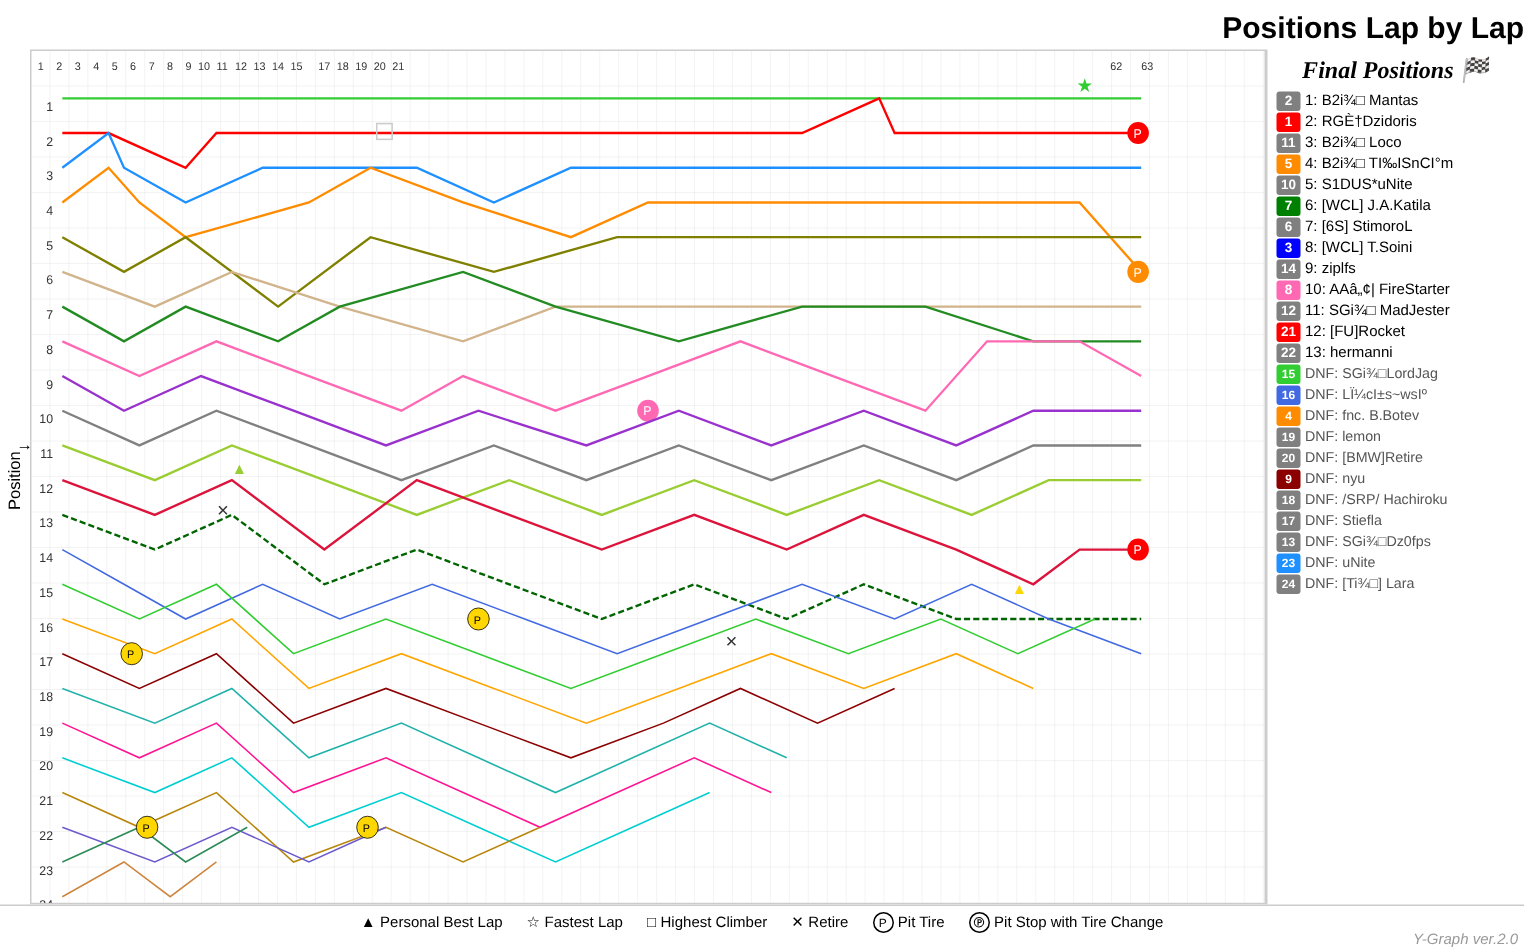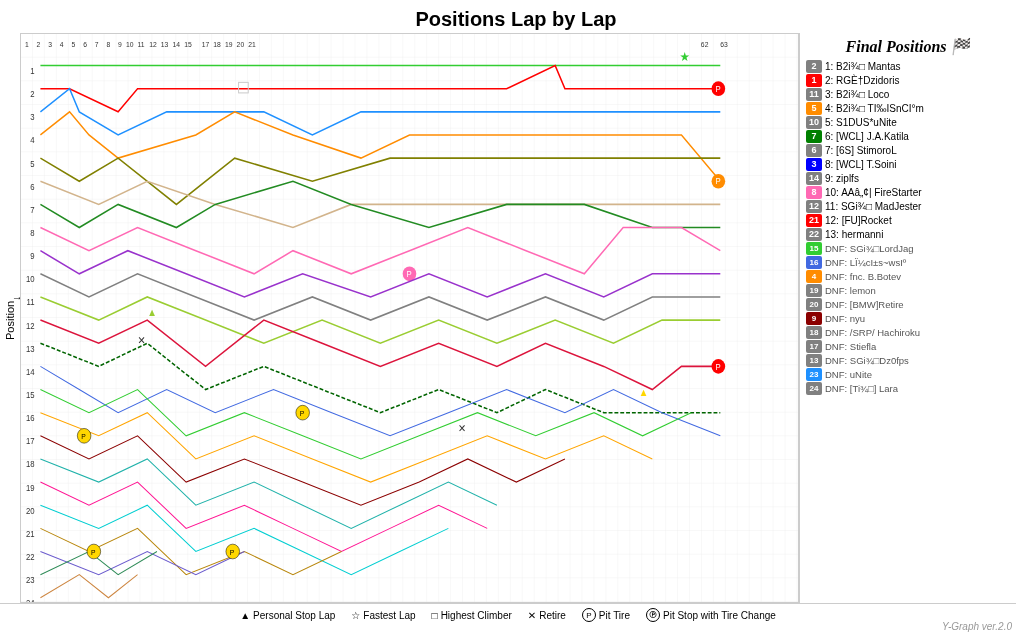--- a/index.html
+++ b/index.html
@@ -6,21 +6,21 @@
     body {
       width: 1016px;
       height: 634px;
       background: #fff;
       font-family: Arial, sans-serif;
       overflow: hidden;
       position: relative;
     }
 
     .main-title {
-      text-align: center;
+      text-align: right;
       font-size: 20px;
       font-weight: bold;
       padding: 8px 0 2px 16px;
     }
 
     .chart-area {
       display: flex;
       width: 100%;
       height: 570px;
     }
@@ -40,21 +40,21 @@
 
     .graph-container {
       flex: 1;
       position: relative;
       border: 1px solid #ccc;
       overflow: hidden;
       background: #fff;
     }
 
     .legend-panel {
-      width: 217px;
+      width: 172px;
       flex-shrink: 0;
       padding: 4px 6px;
       border-left: 1px solid #ccc;
       font-size: 10px;
     }
 
     .legend-title {
       font-size: 16px;
       font-weight: bold;
       font-style: italic;
@@ -395,21 +395,21 @@
           <span class="dnf-badge" style="background: rgb(128, 128, 128); font-size: 8px;">24</span>
           <span>DNF: [Ti¾□] Lara</span>
         </div>
       </div>
   </div>
 </div>
 
 <div class="bottom-legend">
   <div class="bottom-legend-item">
     <span>▲</span>
-    <span>Personal Stop Lap</span>
+    <span>Personal Best Lap</span>
   </div>
   <div class="bottom-legend-item">
     <span>☆</span>
     <span>Fastest Lap</span>
   </div>
   <div class="bottom-legend-item">
     <span>□</span>
     <span>Highest Climber</span>
   </div>
   <div class="bottom-legend-item">

